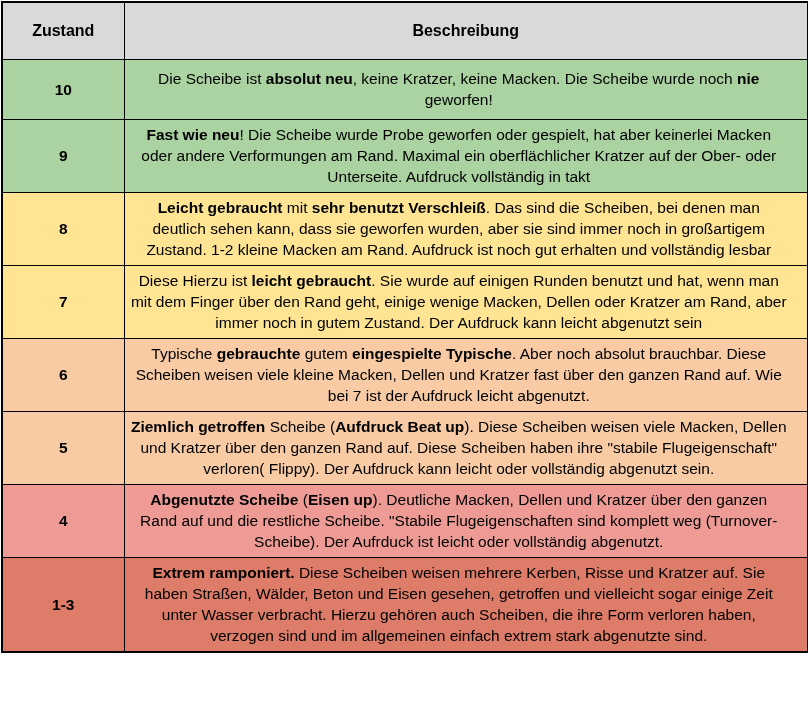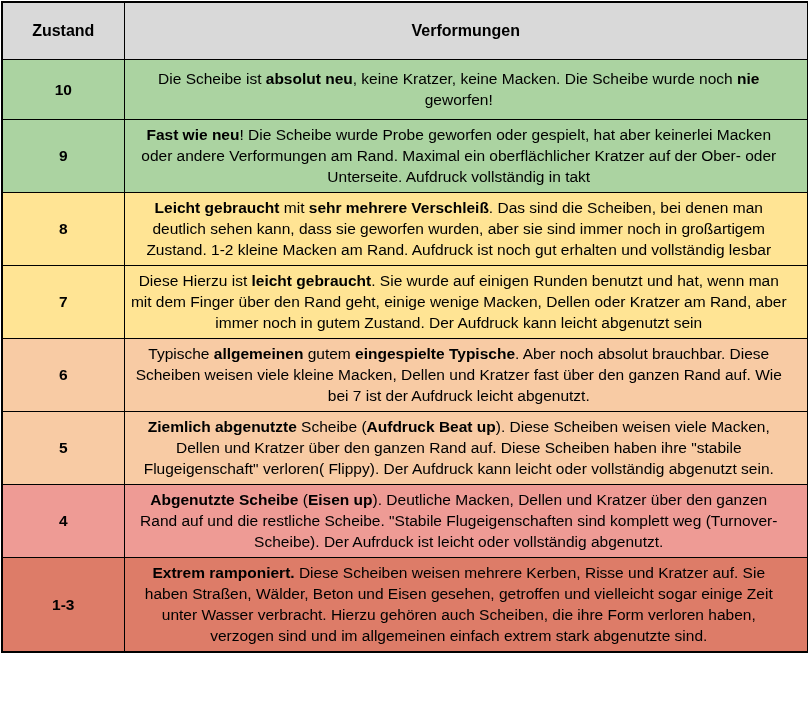--- a/index.html
+++ b/index.html
@@ -54,47 +54,47 @@
 
 <div class="page">
   <table class="condition-table">
     <colgroup>
       <col class="col-zustand">
       <col class="col-beschreibung">
     </colgroup>
     <thead>
       <tr>
         <th>Zustand</th>
-        <th>Verformungen</th>
+        <th>Beschreibung</th>
       </tr>
     </thead>
     <tbody id="table-body">
         <tr style="background: rgb(171, 211, 161);">
     <td class="zustand-cell">10</td>
     <td class="desc-cell"><span>Die Scheibe ist </span><b>absolut neu</b><span>, keine Kratzer, keine Macken. Die Scheibe wurde noch </span><b>nie</b><span> geworfen!</span></td>
   </tr>
         <tr style="background: rgb(171, 211, 161);">
     <td class="zustand-cell">9</td>
     <td class="desc-cell"><b>Fast wie neu</b><span>! Die Scheibe wurde Probe geworfen oder gespielt, hat aber keinerlei Macken oder andere Verformungen am Rand. Maximal ein oberflächlicher Kratzer auf der Ober- oder Unterseite. Aufdruck vollständig in takt</span></td>
   </tr>
         <tr style="background: rgb(255, 228, 148);">
     <td class="zustand-cell">8</td>
-    <td class="desc-cell"><b>Leicht gebraucht</b><span> mit </span><b>sehr mehrere Verschleiß</b><span>. Das sind die Scheiben, bei denen man deutlich sehen kann, dass sie geworfen wurden, aber sie sind immer noch in großartigem Zustand. 1-2 kleine Macken am Rand. Aufdruck ist noch gut erhalten und vollständig lesbar</span></td>
+    <td class="desc-cell"><b>Leicht gebraucht</b><span> mit </span><b>sehr benutzt Verschleiß</b><span>. Das sind die Scheiben, bei denen man deutlich sehen kann, dass sie geworfen wurden, aber sie sind immer noch in großartigem Zustand. 1-2 kleine Macken am Rand. Aufdruck ist noch gut erhalten und vollständig lesbar</span></td>
   </tr>
         <tr style="background: rgb(255, 228, 148);">
     <td class="zustand-cell">7</td>
     <td class="desc-cell"><span>Diese Hierzu ist </span><b>leicht gebraucht</b><span>. Sie wurde auf einigen Runden benutzt und hat, wenn man mit dem Finger über den Rand geht, einige wenige Macken, Dellen oder Kratzer am Rand, aber immer noch in gutem Zustand. Der Aufdruck kann leicht abgenutzt sein</span></td>
   </tr>
         <tr style="background: rgb(248, 203, 164);">
     <td class="zustand-cell">6</td>
-    <td class="desc-cell"><span>Typische </span><b>allgemeinen</b><span> gutem </span><b>eingespielte Typische</b><span>. Aber noch absolut brauchbar. Diese Scheiben weisen viele kleine Macken, Dellen und Kratzer fast über den ganzen Rand auf. Wie bei 7 ist der Aufdruck leicht abgenutzt.</span></td>
+    <td class="desc-cell"><span>Typische </span><b>gebrauchte</b><span> gutem </span><b>eingespielte Typische</b><span>. Aber noch absolut brauchbar. Diese Scheiben weisen viele kleine Macken, Dellen und Kratzer fast über den ganzen Rand auf. Wie bei 7 ist der Aufdruck leicht abgenutzt.</span></td>
   </tr>
         <tr style="background: rgb(248, 203, 164);">
     <td class="zustand-cell">5</td>
-    <td class="desc-cell"><b>Ziemlich abgenutzte</b><span> Scheibe (</span><b>Aufdruck Beat up</b><span>). Diese Scheiben weisen viele Macken, Dellen und Kratzer über den ganzen Rand auf. Diese Scheiben haben ihre "stabile Flugeigenschaft" verloren( Flippy). Der Aufdruck kann leicht oder vollständig abgenutzt sein.</span></td>
+    <td class="desc-cell"><b>Ziemlich getroffen</b><span> Scheibe (</span><b>Aufdruck Beat up</b><span>). Diese Scheiben weisen viele Macken, Dellen und Kratzer über den ganzen Rand auf. Diese Scheiben haben ihre "stabile Flugeigenschaft" verloren( Flippy). Der Aufdruck kann leicht oder vollständig abgenutzt sein.</span></td>
   </tr>
         <tr style="background: rgb(238, 155, 149);">
     <td class="zustand-cell">4</td>
     <td class="desc-cell"><b>Abgenutzte Scheibe</b><span> (</span><b>Eisen up</b><span>). Deutliche  Macken, Dellen und Kratzer über den ganzen Rand auf und die restliche Scheibe. "Stabile Flugeigenschaften sind komplett weg (Turnover-Scheibe). Der Aufrduck ist leicht oder vollständig abgenutzt.</span></td>
   </tr>
         <tr style="background: rgb(221, 124, 104);">
     <td class="zustand-cell">1-3</td>
     <td class="desc-cell"><b>Extrem ramponiert.</b><span> Diese Scheiben weisen mehrere Kerben, Risse und Kratzer auf. Sie haben Straßen, Wälder, Beton und Eisen gesehen, getroffen und vielleicht sogar einige Zeit unter Wasser verbracht. Hierzu gehören auch Scheiben, die ihre Form verloren haben, verzogen sind und im allgemeinen einfach extrem stark abgenutzte sind.</span></td>
   </tr>
       </tbody>

